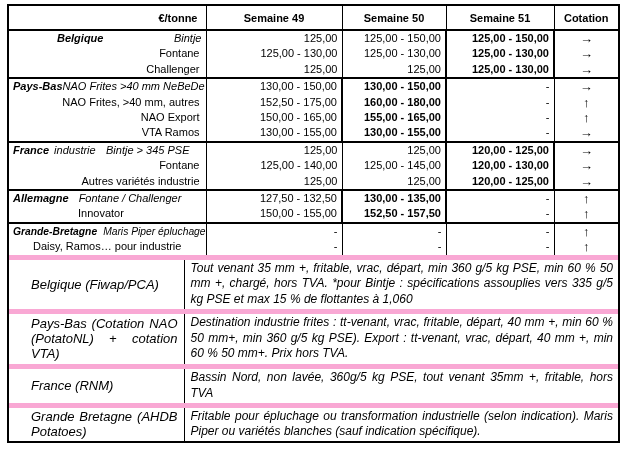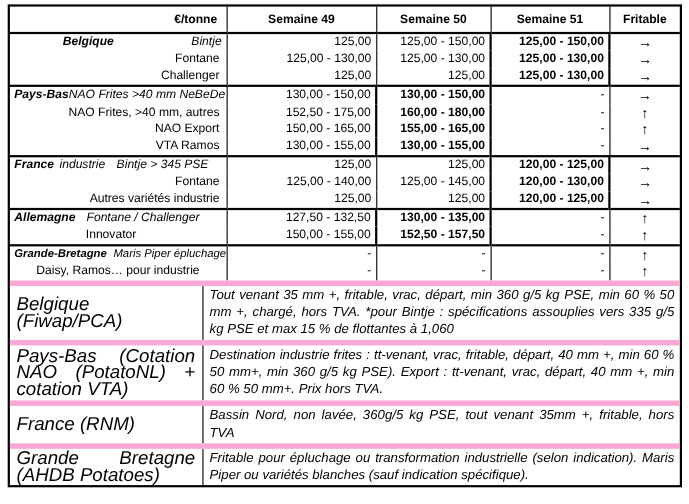--- a/index.html
+++ b/index.html
@@ -41,21 +41,21 @@
   .lbl-de2 { text-align:left; padding-left:69px !important; }
   .lbl-gb2 { text-align:center; }
   .fs-s, .fs-s span { font-size:10.3px; }
 
   
   .nt td {
     border-top:5px solid #f9a8d4; font-style:italic;
     vertical-align:middle;
   }
   .nt .nlabel {
-    font-size:17px; padding:0 6px 0 6px; line-height:15px;
+    font-size:13px; padding:0 6px 0 22px; line-height:15px;
     text-align:justify;
   }
   .nt .ntext {
     border-left:1px solid #000; font-size:12px;
     padding:1px 5px 1px 6px; line-height:15.5px; text-align:justify;
   }
   .h47 { height:47px; } .h48 { height:48px; }
   .h32 { height:32px; } .h27 { height:27px; }
   .tight { line-height:13.2px; }
 </style>
@@ -71,21 +71,21 @@
         <col style="width:104px">
         <col style="width:108px">
         <col style="width:64px">
       </colgroup>
     <thead>
       <tr>
         <th>€/tonne</th>
         <th>Semaine 49</th>
         <th>Semaine 50</th>
         <th>Semaine 51</th>
-        <th>Fritable</th>
+        <th>Cotation</th>
       </tr>
     </thead>
 
     <tbody>
       <tr class="blk-first">
         <td class="lbl-flex">
             <div class="fx">
           <span class="cty ml48">Belgique</span>
           <span class="mla">Bintje</span>
             </div>

